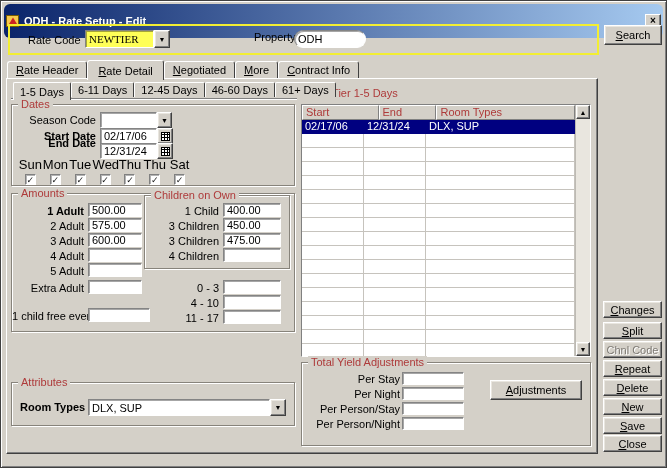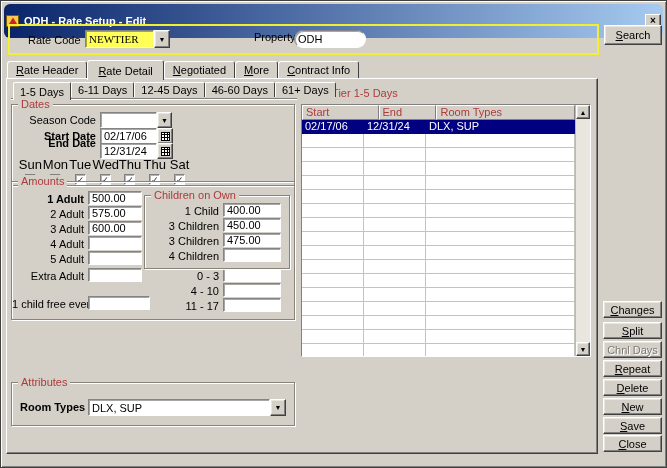--- a/index.html
+++ b/index.html
@@ -195,21 +195,21 @@
         <span class="day-lbl">Thu</span>
         <div class="cb"><span>✓</span></div>
       </div>
       <div class="day-col">
         <span class="day-lbl">Sat</span>
         <div class="cb"><span>✓</span></div>
       </div>
     </div>
   </div>
 
-  <div class="group" style="left:10px;top:180px;width:284px;height:139px">
+  <div class="group" style="left:10px;top:192px;width:284px;height:139px">
     <span class="group-label">Amounts</span>
     <span class="lbl r bold" style="left:2px;top:11px;width:70px">1 Adult</span>
     <input class="field" style="left: 76px; top: 9px; width: 54px; height: 14px;" value="500.00">
     <span class="lbl r" style="left:2px;top:26px;width:70px">2 Adult</span>
     <input class="field" style="left: 76px; top: 24px; width: 54px; height: 14px;" value="575.00">
     <span class="lbl r" style="left:2px;top:41px;width:70px">3 Adult</span>
     <input class="field" style="left: 76px; top: 39px; width: 54px; height: 14px;" value="600.00">
     <span class="lbl r" style="left:2px;top:56px;width:70px">4 Adult</span>
     <input class="field" style="left: 76px; top: 54px; width: 54px; height: 14px;" value="">
     <span class="lbl r" style="left:2px;top:71px;width:70px">5 Adult</span>
@@ -347,23 +347,35 @@
       <div class="sbtn raised">
         <span class="arr">▲</span>
       </div>
       <div class="strack"></div>
       <div class="sbtn raised">
         <span class="arr">▼</span>
       </div>
     </div>
   </div>
 
+  <div class="group" style="left:300px;top:361px;width:290px;height:84px">
+    <span class="group-label">Total Yield Adjustments</span>
+    <span class="lbl r" style="left:2px;top:10px;width:96px">Per Stay</span>
+    <input class="field" style="left: 100px; top: 9px; width: 62px; height: 13px;" value="">
+    <span class="lbl r" style="left:2px;top:25px;width:96px">Per Night</span>
+    <input class="field" style="left: 100px; top: 24px; width: 62px; height: 13px;" value="">
+    <span class="lbl r" style="left:2px;top:40px;width:96px">Per Person/Stay</span>
+    <input class="field" style="left: 100px; top: 39px; width: 62px; height: 13px;" value="">
+    <span class="lbl r" style="left:2px;top:55px;width:96px">Per Person/Night</span>
+    <input class="field" style="left: 100px; top: 54px; width: 62px; height: 13px;" value="">
+    <div class="btn raised" style="left:188px;top:17px;width:92px;height:20px"><u>A</u>djustments</div>
+  </div>
 
   <div class="btn raised" style="left:602px;top:300px;width:59px;height:17px"><u>C</u>hanges</div>
   <div class="btn raised" style="left:602px;top:321px;width:59px;height:17px"><u>S</u>plit</div>
-  <div class="btn raised disabled" style="left:602px;top:340px;width:59px;height:17px">Chnl Days</div>
+  <div class="btn raised disabled" style="left:602px;top:340px;width:59px;height:17px">Chnl Code</div>
   <div class="btn raised" style="left:602px;top:359px;width:59px;height:17px"><u>R</u>epeat</div>
   <div class="btn raised" style="left:602px;top:378px;width:59px;height:17px"><u>D</u>elete</div>
   <div class="btn raised" style="left:602px;top:397px;width:59px;height:17px"><u>N</u>ew</div>
   <div class="btn raised" style="left:602px;top:416px;width:59px;height:17px"><u>S</u>ave</div>
   <div class="btn raised" style="left:602px;top:434px;width:59px;height:17px"><u>C</u>lose</div>
 
 </div>
 
 </body></html>

